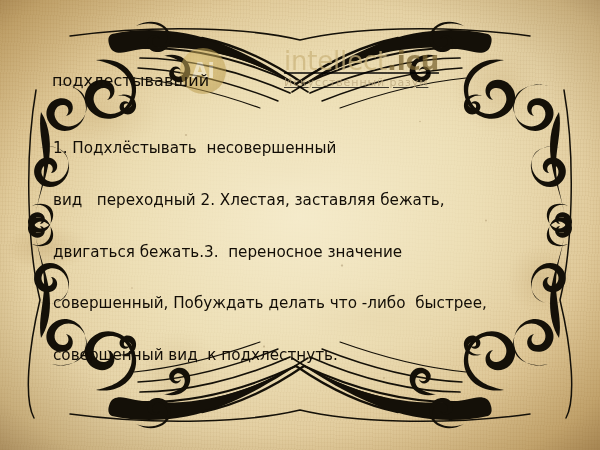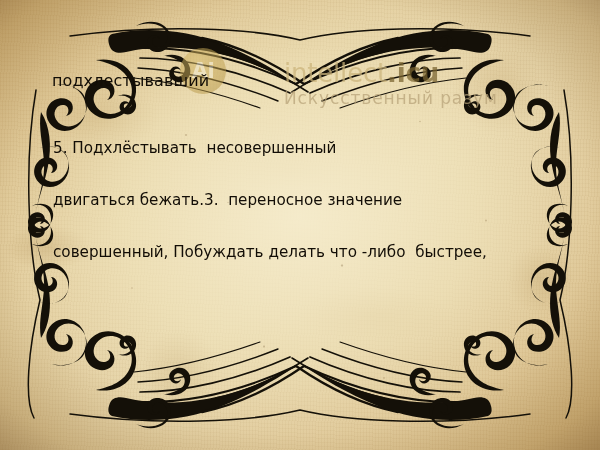--- a/index.html
+++ b/index.html
@@ -91,32 +91,32 @@
     flex: none;
   }
   .wm-badge-text {
     font-size: 21px;
     font-weight: bold;
     color: #f3ecd2;
     letter-spacing: -0.5px;
     font-family: "DejaVu Sans", "Liberation Sans", sans-serif;
     line-height: 1;
   }
-  .wm-words { margin-left: 10px; margin-top: 14px; }
+  .wm-words { margin-left: 10px; margin-top: 2px; text-decoration: underline; }
   .wm-title {
     font-size: 26px;
     line-height: 1.02;
     letter-spacing: -0.2px;
     white-space: nowrap;
   }
   .wm-title .wm-light { color: #cbb47b; font-weight: normal; }
   .wm-title .wm-bold  { color: #7a6430; font-weight: bold; }
   .wm-sub {
     margin-top: 1px;
-    font-size: 17px;
+    font-size: 11px;
     color: #b7a278;
     letter-spacing: 0.9px;
     white-space: nowrap;
   }
 
   
   .headword {
     position: absolute;
     left: 52px;
     top: 71px;
@@ -229,18 +229,20 @@
     </div>
     <div class="wm-words">
       <div class="wm-title"><span class="wm-light">intellect</span><span class="wm-bold">.icu</span></div>
       <div class="wm-sub">Искусственный  разум</div>
     </div>
   </div>
 
   <div class="headword">подхлестывавший</div>
 
   <div class="definition">
-    <span class="dline">5. Подхлёстывать  несовершенный</span>
+    <span class="dline">1. Подхлёстывать  несовершенный</span>
+    <span class="dline">вид   переходный 2. Хлестая, заставляя бежать,</span>
     <span class="dline">двигаться бежать.3.  переносное значение</span>
     <span class="dline">совершенный, Побуждать делать что -либо  быстрее,</span>
+    <span class="dline">совершенный вид  к подхлестнуть.</span>
   </div>
 
 </div>
 
 </body></html>

